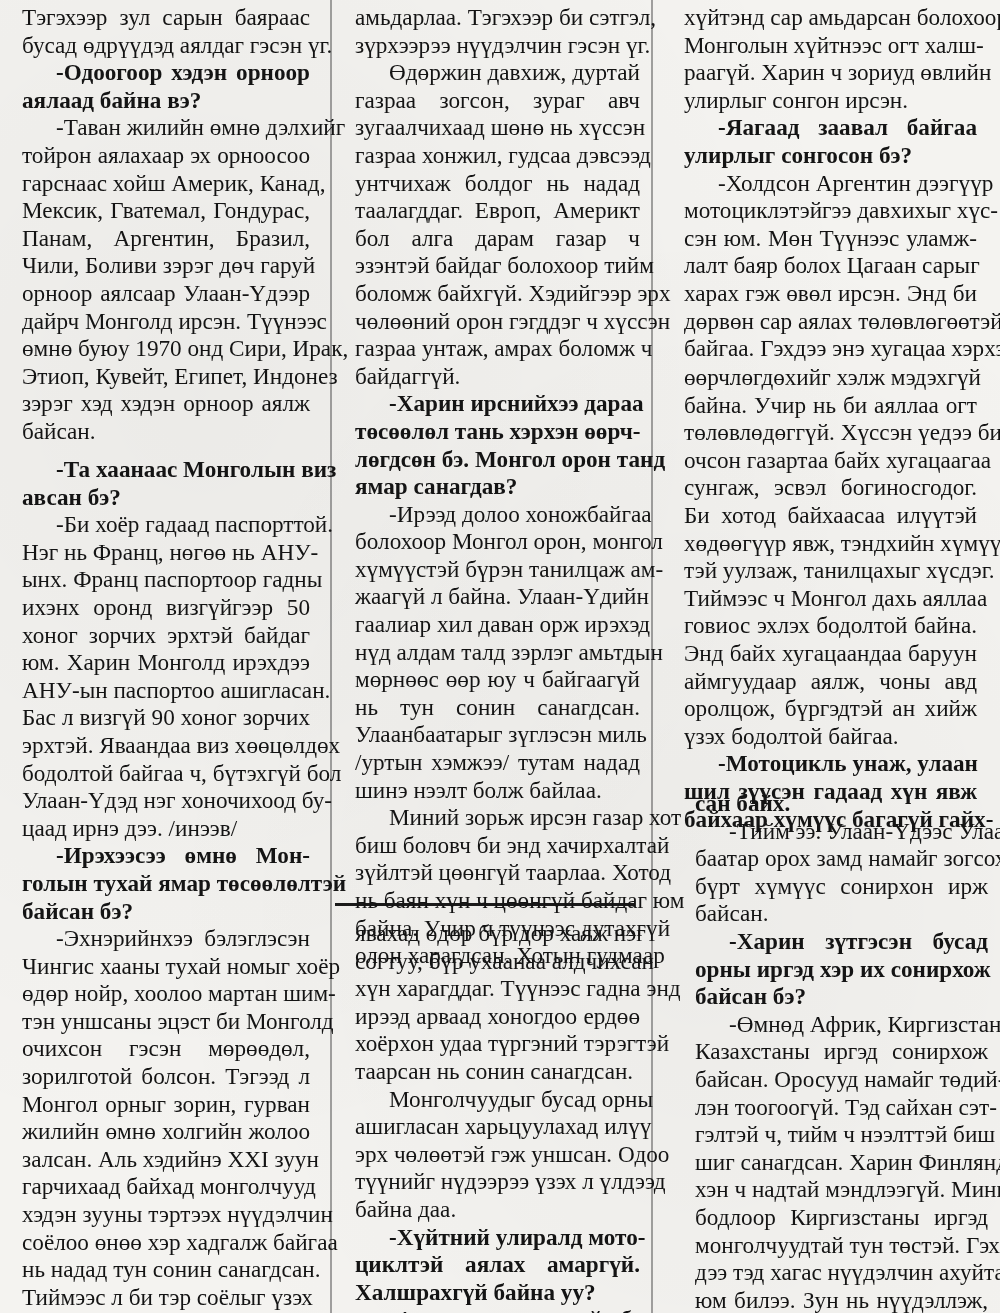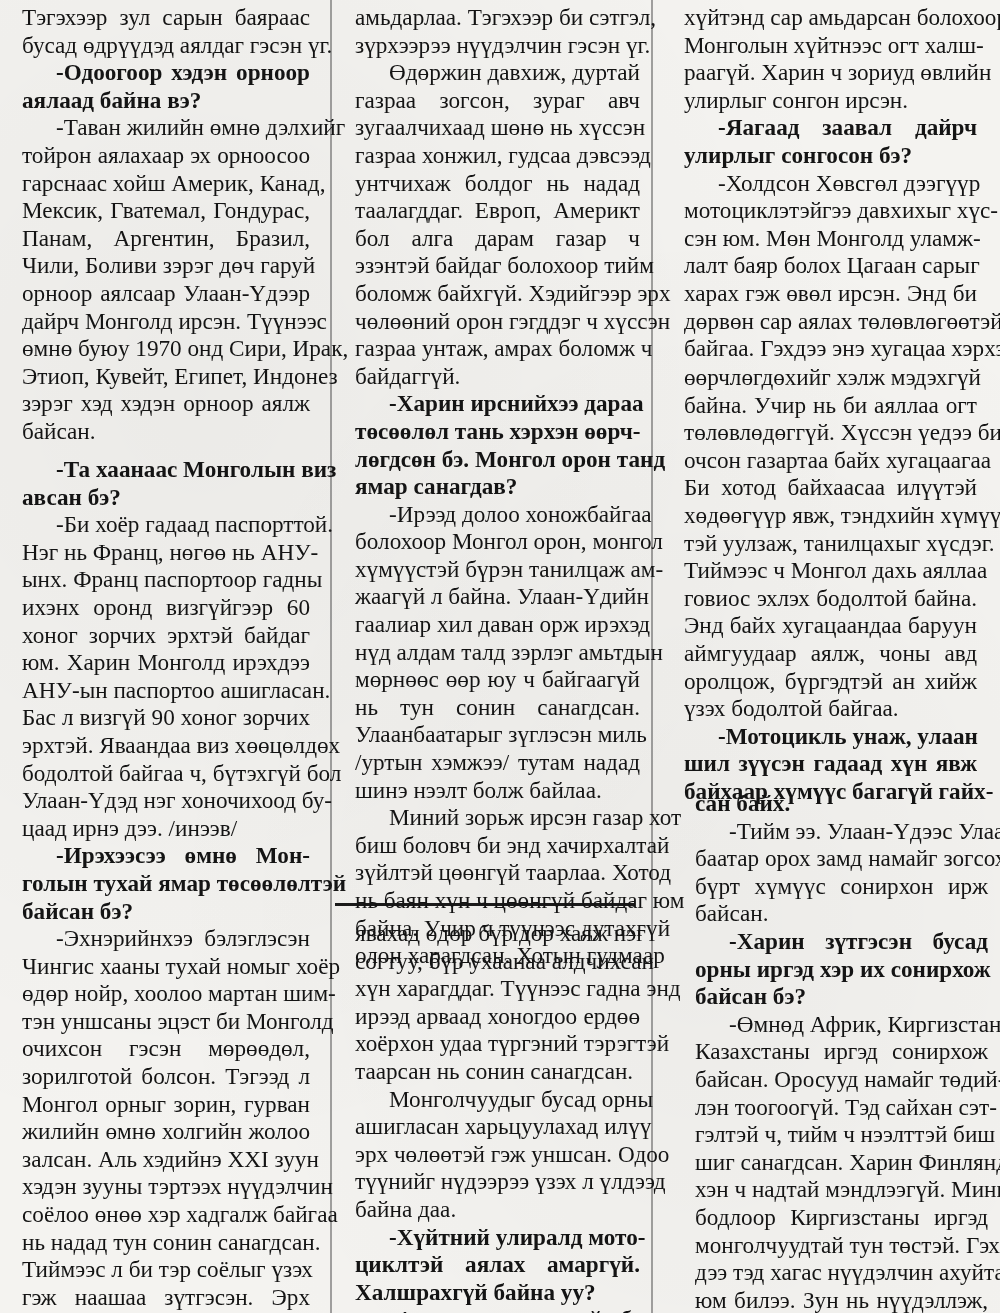--- a/index.html
+++ b/index.html
@@ -67,41 +67,42 @@
         <span class="line">Этиоп, Кувейт, Египет, Индонез</span>
         <span class="line">зэрэг хэд хэдэн орноор аялж</span>
         <span class="line last">байсан.</span>
       </div>
     <div class="block" style="top:452px;">
         <span class="line q indent">-Та хаанаас Монголын виз</span>
         <span class="line q last">авсан бэ?</span>
         <span class="line indent">-Би хоёр гадаад паспорттой.</span>
         <span class="line">Нэг нь Франц, нөгөө нь АНУ-</span>
         <span class="line">ынх. Франц паспортоор гадны</span>
-        <span class="line">ихэнх оронд визгүйгээр 60</span>
+        <span class="line">ихэнх оронд визгүйгээр 50</span>
         <span class="line">хоног зорчих эрхтэй байдаг</span>
         <span class="line">юм. Харин Монголд ирэхдээ</span>
         <span class="line">АНУ-ын паспортоо ашигласан.</span>
         <span class="line">Бас л визгүй 90 хоног зорчих</span>
         <span class="line">эрхтэй. Яваандаа виз хөөцөлдөх</span>
         <span class="line">бодолтой байгаа ч, бүтэхгүй бол</span>
         <span class="line">Улаан-Үдэд нэг хоночихоод бу-</span>
         <span class="line last">цаад ирнэ дээ. /инээв/</span>
         <span class="line q indent">-Ирэхээсээ өмнө Мон-</span>
         <span class="line q">голын тухай ямар төсөөлөлтэй</span>
         <span class="line q last">байсан бэ?</span>
         <span class="line indent">-Эхнэрийнхээ бэлэглэсэн</span>
         <span class="line">Чингис хааны тухай номыг хоёр</span>
         <span class="line">өдөр нойр, хоолоо мартан шим-</span>
         <span class="line">тэн уншсаны эцэст би Монголд</span>
         <span class="line">очихсон гэсэн мөрөөдөл,</span>
         <span class="line">зорилготой болсон. Тэгээд л</span>
         <span class="line">Монгол орныг зорин, гурван</span>
         <span class="line">жилийн өмнө холгийн жолоо</span>
         <span class="line">залсан. Аль хэдийнэ XXI зуун</span>
+        <span class="line">гарчихаад байхад монголчууд</span>
         <span class="line">хэдэн зууны тэртээх нүүдэлчин</span>
         <span class="line">соёлоо өнөө хэр хадгалж байгаа</span>
         <span class="line">нь надад тун сонин санагдсан.</span>
         <span class="line">Тиймээс л би тэр соёлыг үзэх</span>
         <span class="line">гэж наашаа зүтгэсэн. Эрх</span>
       </div>
   </div>
 
   <div class="col" id="col2">
     <div class="block" style="top:0px;">
@@ -159,35 +160,36 @@
         <span class="line indent">-Антрактидад хамгийн бага-</span>
       </div>
   </div>
 
   <div class="col" id="col3">
     <div class="block" style="top:0px;">
         <span class="line">хүйтэнд сар амьдарсан болохоор</span>
         <span class="line">Монголын хүйтнээс огт халш-</span>
         <span class="line">раагүй. Харин ч зориуд өвлийн</span>
         <span class="line last">улирлыг сонгон ирсэн.</span>
-        <span class="line q indent">-Яагаад заавал дайрч</span>
+        <span class="line q indent">-Яагаад заавал байгаа</span>
         <span class="line q last">улирлыг сонгосон бэ?</span>
-        <span class="line indent">-Холдсон Хөвсгөл дээгүүр</span>
+        <span class="line indent">-Холдсон Аргентин дээгүүр</span>
         <span class="line">мотоциклэтэйгээ давхихыг хүс-</span>
-        <span class="line">сэн юм. Мөн Монголд уламж-</span>
+        <span class="line">сэн юм. Мөн Түүнээс уламж-</span>
         <span class="line">лалт баяр болох Цагаан сарыг</span>
         <span class="line">харах гэж өвөл ирсэн. Энд би</span>
         <span class="line">дөрвөн сар аялах төлөвлөгөөтэй</span>
         <span class="line">байгаа. Гэхдээ энэ хугацаа хэрхэн</span>
       </div>
     <div class="block" style="top:360px;">
         <span class="line">өөрчлөгдөхийг хэлж мэдэхгүй</span>
         <span class="line">байна. Учир нь би аяллаа огт</span>
         <span class="line">төлөвлөдөггүй. Хүссэн үедээ би</span>
         <span class="line">очсон газартаа байх хугацаагаа</span>
+        <span class="line">сунгаж, эсвэл богиносгодог.</span>
         <span class="line">Би хотод байхаасаа илүүтэй</span>
         <span class="line">хөдөөгүүр явж, тэндхийн хүмүүс-</span>
         <span class="line">тэй уулзаж, танилцахыг хүсдэг.</span>
         <span class="line">Тиймээс ч Монгол дахь аяллаа</span>
         <span class="line">говиос эхлэх бодолтой байна.</span>
         <span class="line">Энд байх хугацаандаа баруун</span>
         <span class="line">аймгуудаар аялж, чоны авд</span>
         <span class="line">оролцож, бүргэдтэй ан хийж</span>
         <span class="line last">үзэх бодолтой байгаа.</span>
         <span class="line q indent">-Мотоцикль унаж, улаан</span>

